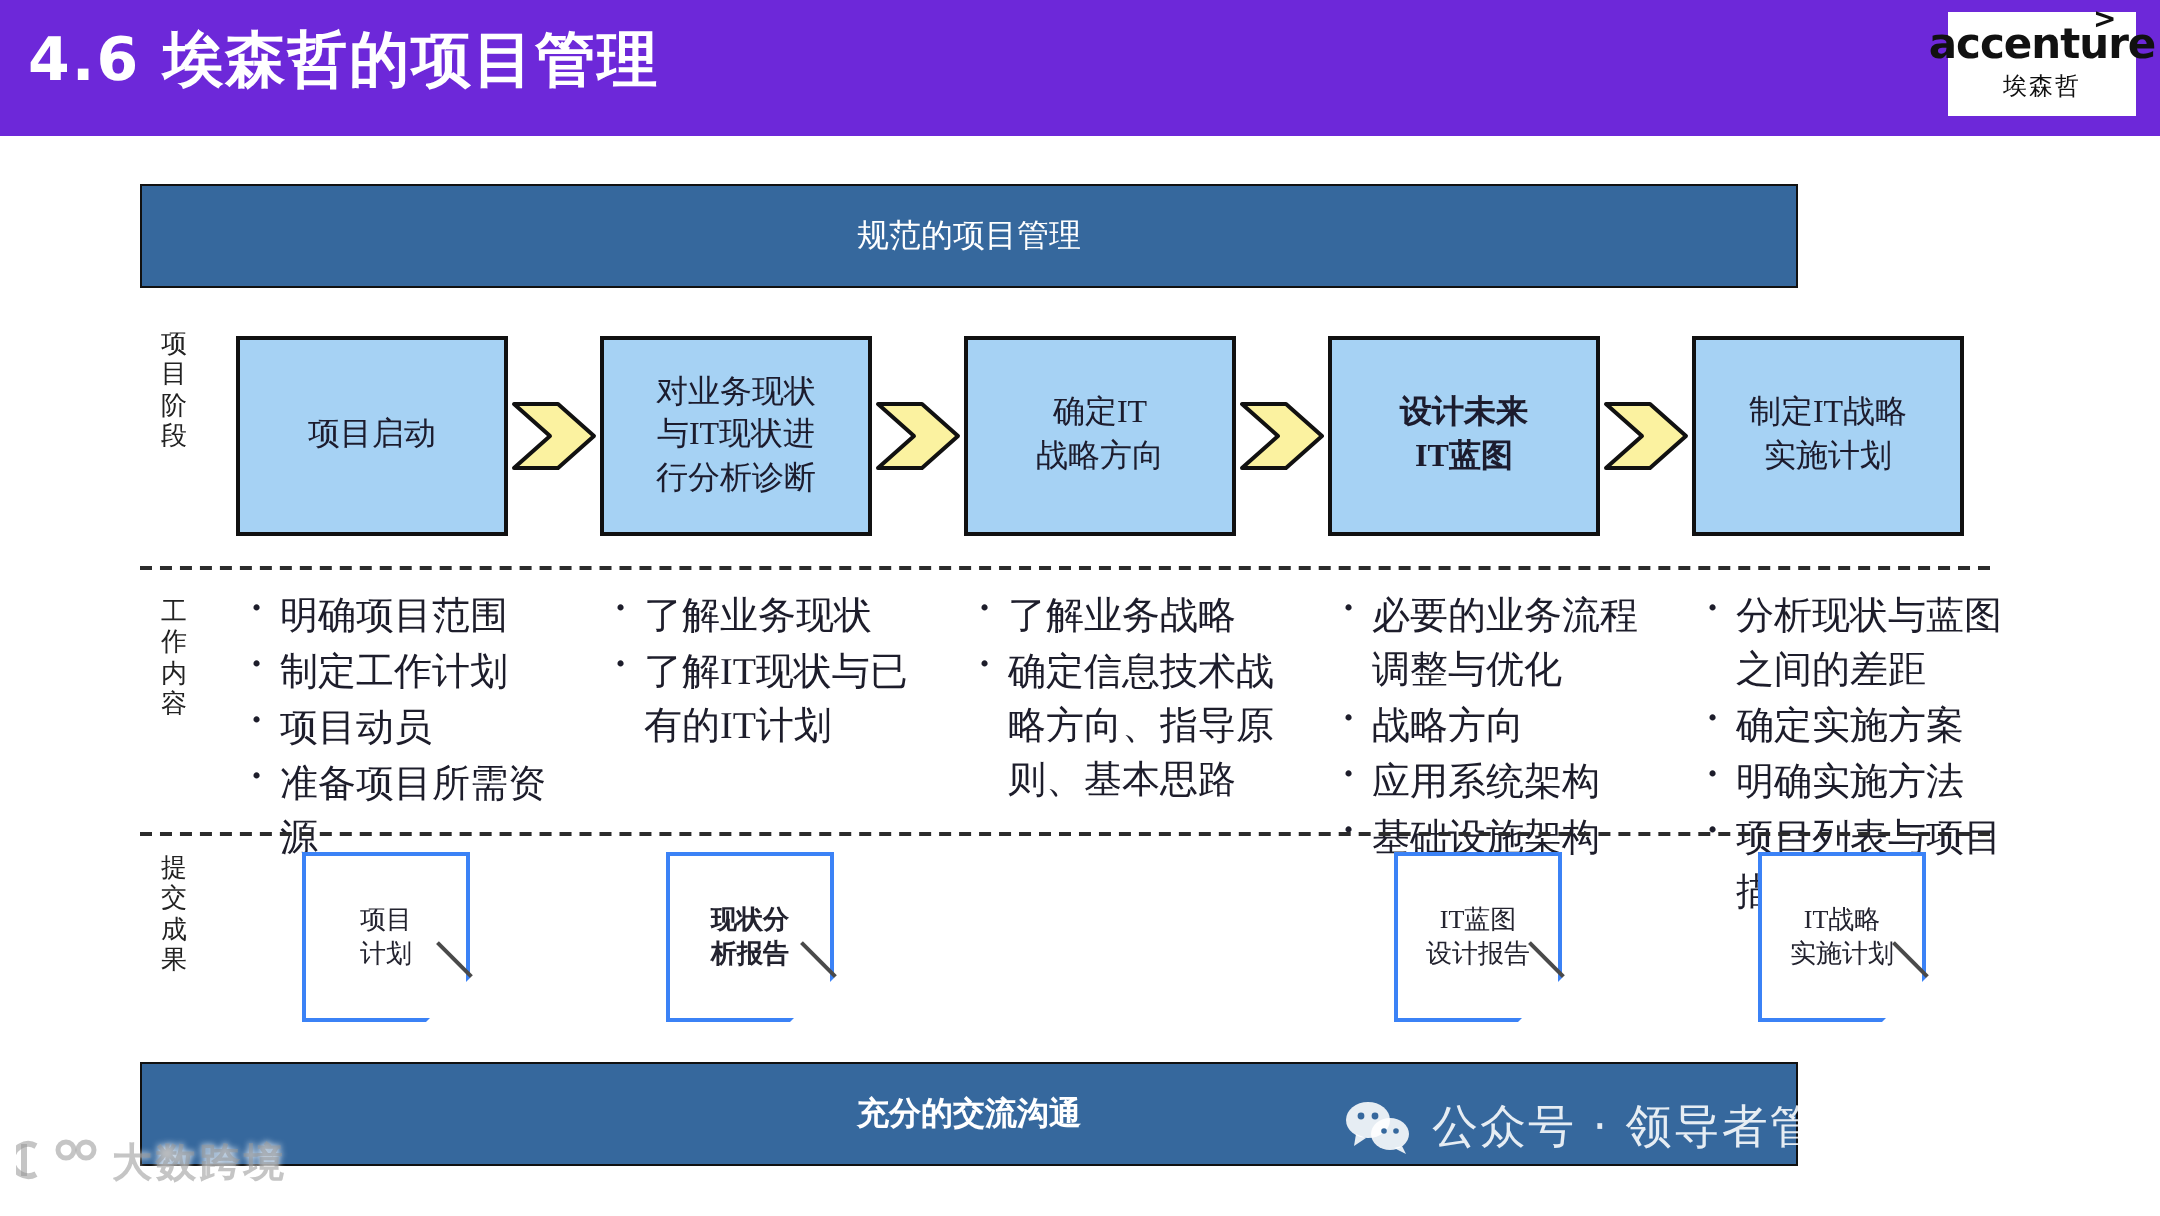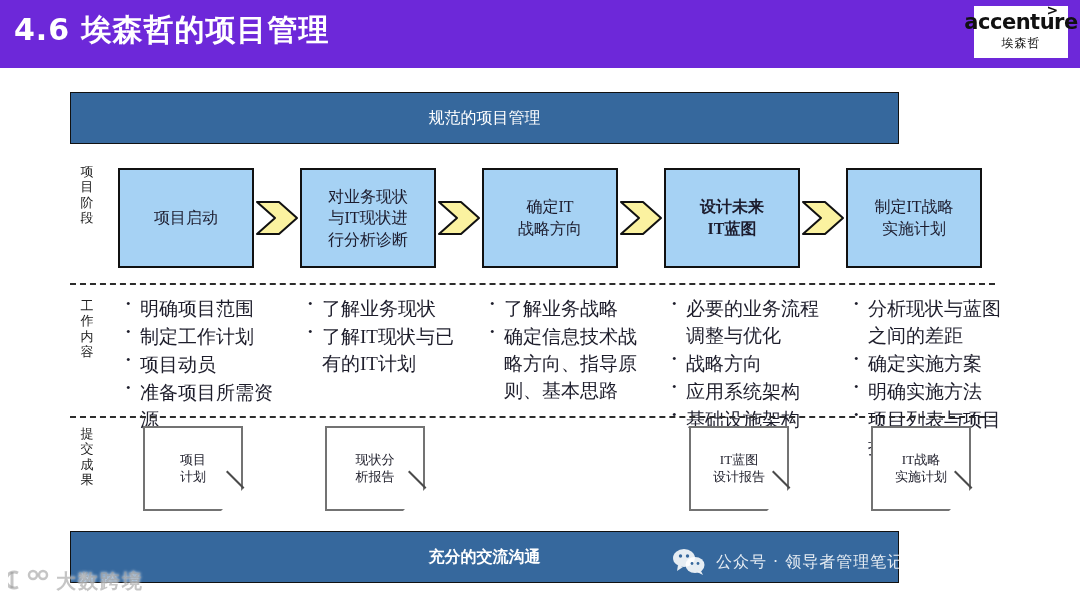--- a/index.html
+++ b/index.html
@@ -93,22 +93,22 @@
     font-size:19px;color:#1d1d2b;line-height:1.42;margin-bottom:1px;
   }
   .workcol li:before{
     content:"\2022";position:absolute;left:2px;top:-1px;font-size:13px;color:#1d1d2b;
   }
 
   
   .deliv{position:absolute;left:118px;top:358px;width:880px;height:100px;}
   .docwrap{position:absolute;top:0;width:150px;display:flex;justify-content:center;}
   .doc{
-    position:relative;width:100px;height:85px;
-    background:#ffffff;border:2px solid #737373;
+    position:relative;width:84px;height:85px;
+    background:#ffffff;border:2px solid #3b82f6;
     box-sizing:border-box;
     display:flex;align-items:center;justify-content:center;
     text-align:center;font-size:13px;color:#23232f;line-height:1.3;
   }
   .doc .fold2{
     position:absolute;right:-2px;bottom:-2px;width:0;height:0;
     border-left:22px solid transparent;border-bottom:22px solid #ffffff;
   }
   .doc .foldline{
     position:absolute;right:-2px;bottom:20px;width:24px;height:2px;
@@ -117,21 +117,21 @@
   .plaintext{
     position:absolute;top:14px;width:150px;text-align:center;
     font-size:14px;color:#23232f;line-height:1.5;
   }
 
   
   .wm-wechat{
     position:absolute;left:672px;top:548px;
     display:flex;align-items:center;gap:10px;
     font-family:"DejaVu Sans","Liberation Sans",sans-serif;
-    font-size:16px;color:rgba(255,255,255,0.88);
+    font-size:23px;color:rgba(255,255,255,0.88);
     letter-spacing:1px;white-space:nowrap;
   }
   .wm-bl{
     position:absolute;left:8px;top:568px;
     display:flex;align-items:flex-start;gap:6px;
     font-family:"DejaVu Sans","Liberation Sans",sans-serif;
     font-size:20px;font-weight:bold;
     color:rgba(150,150,150,0.55);
     text-shadow:0 0 3px rgba(255,255,255,0.9);
     letter-spacing:2px;white-space:nowrap;
@@ -224,21 +224,21 @@
   <div class="dash dash-2"></div>
 
   <div class="deliv">
     <div class="docwrap" style="left:0px;">
       <div class="doc">
         <span>项目<br>计划</span>
         <span class="fold2"></span>
         <span class="foldline"></span>
       </div>
     </div>
-    <div class="docwrap" style="left:182px;">
+    <div class="docwrap" style="left:182px;font-weight:bold;">
       <div class="doc">
         <span>现状分<br>析报告</span>
         <span class="fold2"></span>
         <span class="foldline"></span>
       </div>
     </div>
     <div class="docwrap" style="left:546px;">
       <div class="doc">
         <span>IT蓝图<br>设计报告</span>
         <span class="fold2"></span>

